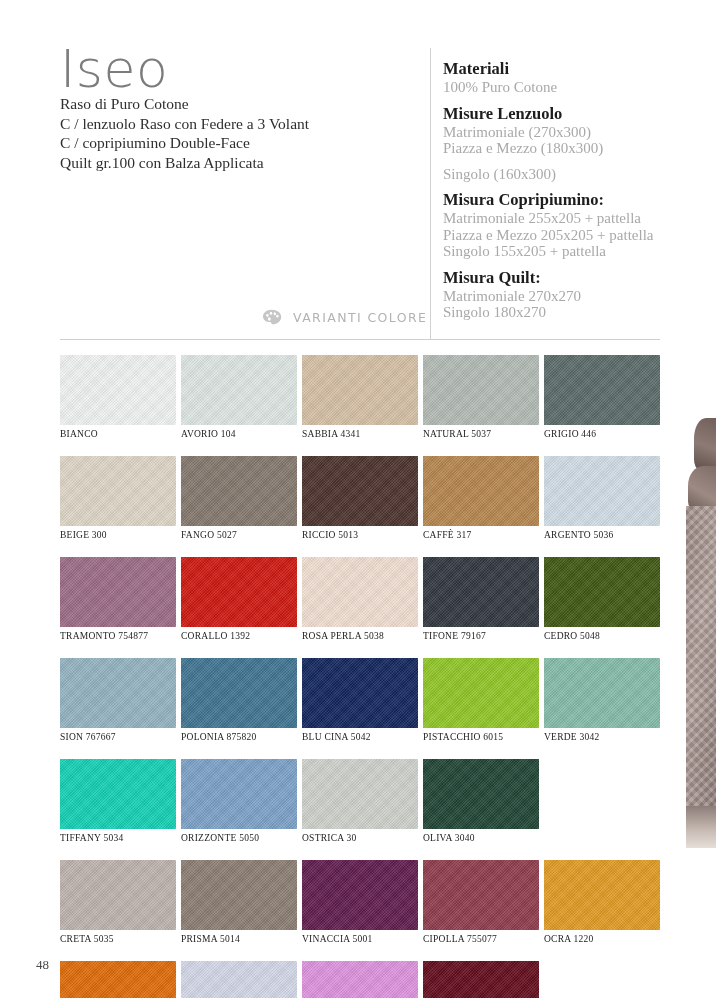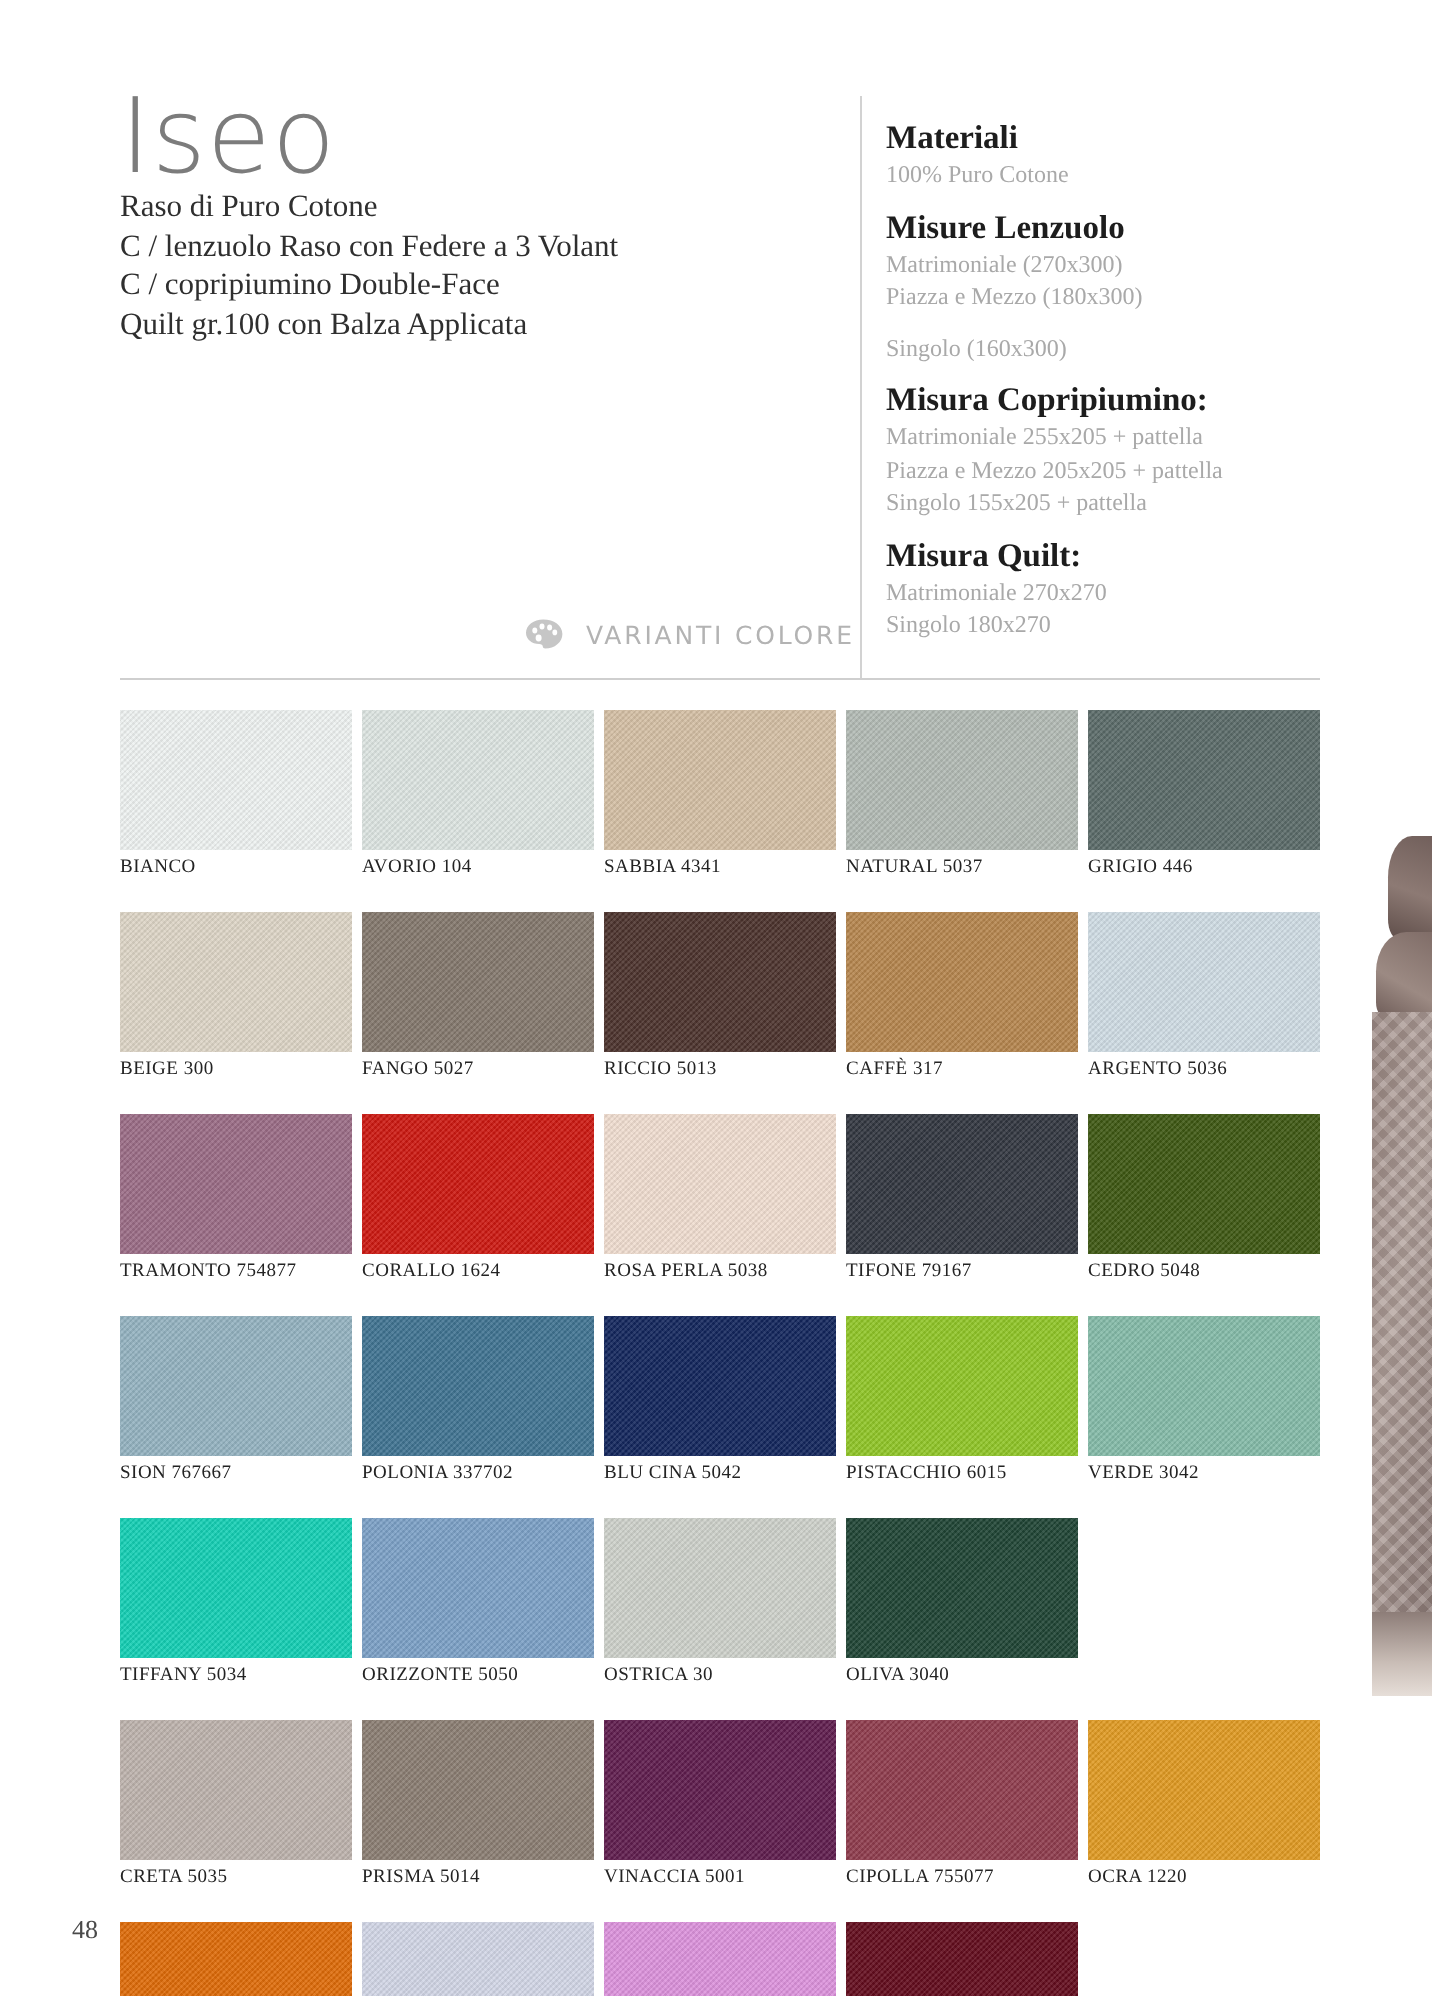--- a/index.html
+++ b/index.html
@@ -100,21 +100,21 @@
     font-family: "Liberation Serif", serif;
     font-weight: 700;
     font-size: 16.5px;
     line-height: 21px;
     color: #1d1d1d;
     margin-top: 7px;
   }
   .spec-head.first { margin-top: 4px; }
   .spec-line {
     font-family: "Liberation Serif", serif;
-    font-size: 12px;
+    font-size: 15px;
     line-height: 16.5px;
     color: #a9a9a9;
     white-space: nowrap;
   }
   .spec-gap { height: 9px; }
 
   
   .v-divider {
     position: absolute;
     left: 430px;
@@ -315,21 +315,21 @@
         <div class="chip-label">ARGENTO 5036</div>
       </div>
     </div>
     <div class="srow">
       <div class="cell">
         <div class="chip" style="background: rgb(154, 107, 133);"></div>
         <div class="chip-label">TRAMONTO 754877</div>
       </div>
       <div class="cell">
         <div class="chip" style="background: rgb(204, 23, 16);"></div>
-        <div class="chip-label">CORALLO 1624</div>
+        <div class="chip-label">CORALLO 1392</div>
       </div>
       <div class="cell">
         <div class="chip" style="background: rgb(240, 221, 208);"></div>
         <div class="chip-label">ROSA PERLA 5038</div>
       </div>
       <div class="cell">
         <div class="chip" style="background: rgb(49, 54, 63);"></div>
         <div class="chip-label">TIFONE 79167</div>
       </div>
       <div class="cell">
@@ -337,21 +337,21 @@
         <div class="chip-label">CEDRO 5048</div>
       </div>
     </div>
     <div class="srow">
       <div class="cell">
         <div class="chip" style="background: rgb(147, 178, 192);"></div>
         <div class="chip-label">SION 767667</div>
       </div>
       <div class="cell">
         <div class="chip" style="background: rgb(63, 115, 145);"></div>
-        <div class="chip-label">POLONIA 337702</div>
+        <div class="chip-label">POLONIA 875820</div>
       </div>
       <div class="cell">
         <div class="chip" style="background: rgb(18, 37, 92);"></div>
         <div class="chip-label">BLU CINA 5042</div>
       </div>
       <div class="cell">
         <div class="chip" style="background: rgb(143, 197, 38);"></div>
         <div class="chip-label">PISTACCHIO 6015</div>
       </div>
       <div class="cell">

